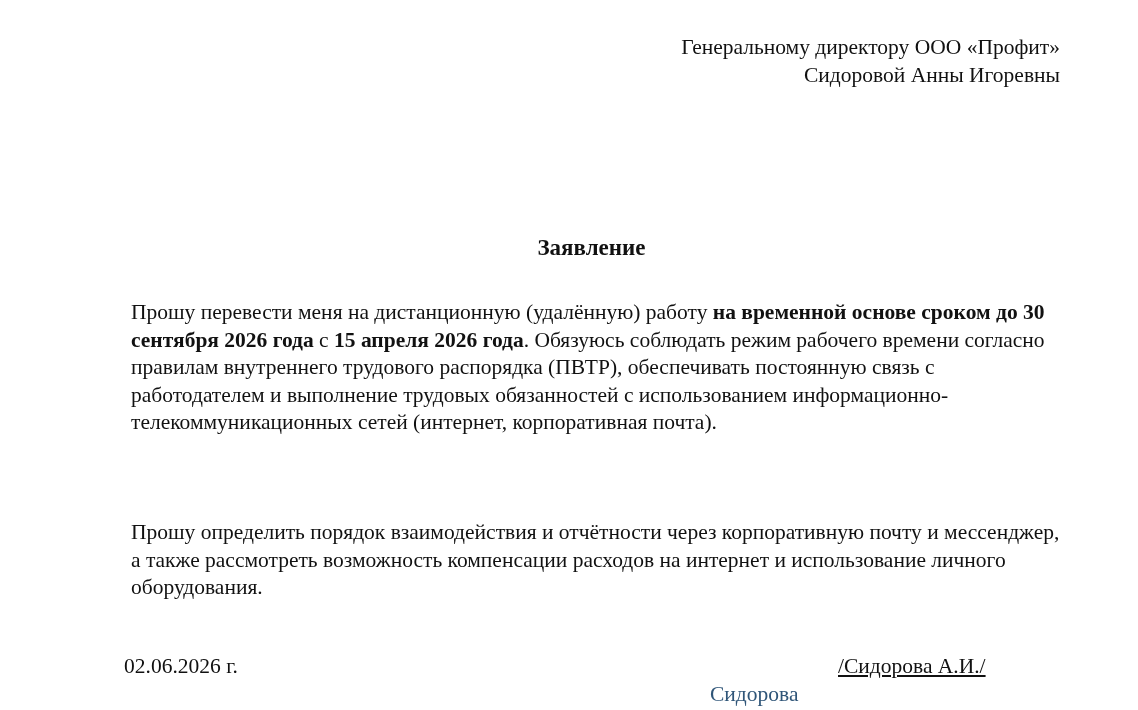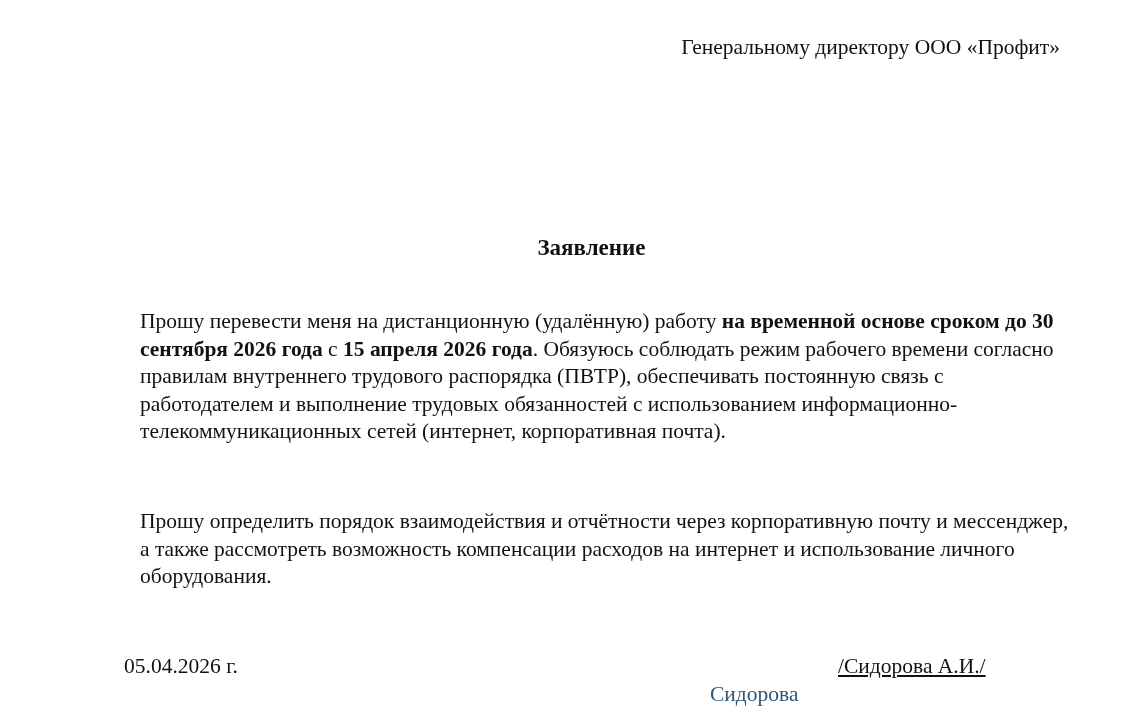--- a/index.html
+++ b/index.html
@@ -32,24 +32,24 @@
       text-align: center;
       font-weight: bold;
       font-size: 23px;
       line-height: 30px;
     }
     .para {
       position: absolute;
       left: 124px;
       width: 940px;
       line-height: 27.6px;
-      margin: 16px;
+      margin: 7px;
     }
     .para1 { top: 292px; }
-    .para2 { top: 492px; }
+    .para2 { top: 512px; }
     .para b { font-weight: bold; }
     .footer-date {
       position: absolute;
       left: 124px;
       top: 652px;
       line-height: 28px;
     }
     .signature {
       position: absolute;
       left: 710px;
@@ -64,23 +64,24 @@
       line-height: 28px;
       white-space: nowrap;
       text-decoration: underline;
     }
   </style>
 </head>
 <body>
 
 <div class="addressee">
   <div>Генеральному директору ООО «Профит»</div>
+  <div>Сидоровой Анны Игоревны</div>
 </div>
 
 <div class="title">Заявление</div>
 
 <p class="para para1"><span>Прошу перевести меня на дистанционную (удалённую) работу </span><b>на временной основе сроком до 30 сентября 2026 года</b><span> с </span><b>15 апреля 2026 года</b><span>. Обязуюсь соблюдать режим рабочего времени согласно правилам внутреннего трудового распорядка (ПВТР), обеспечивать постоянную связь с работодателем и выполнение трудовых обязанностей с использованием информационно-телекоммуникационных сетей (интернет, корпоративная почта).</span></p>
 
 <p class="para para2">Прошу определить порядок взаимодействия и отчётности через корпоративную почту и мессенджер, а также рассмотреть возможность компенсации расходов на интернет и использование личного оборудования.</p>
 
-<div class="footer-date">05.04.2026 г.</div>
+<div class="footer-date">02.06.2026 г.</div>
 <div class="signature" style="color:#2f5578;">Сидорова</div>
 <div class="sign-name">/Сидорова А.И./</div>
 
 </body></html>

